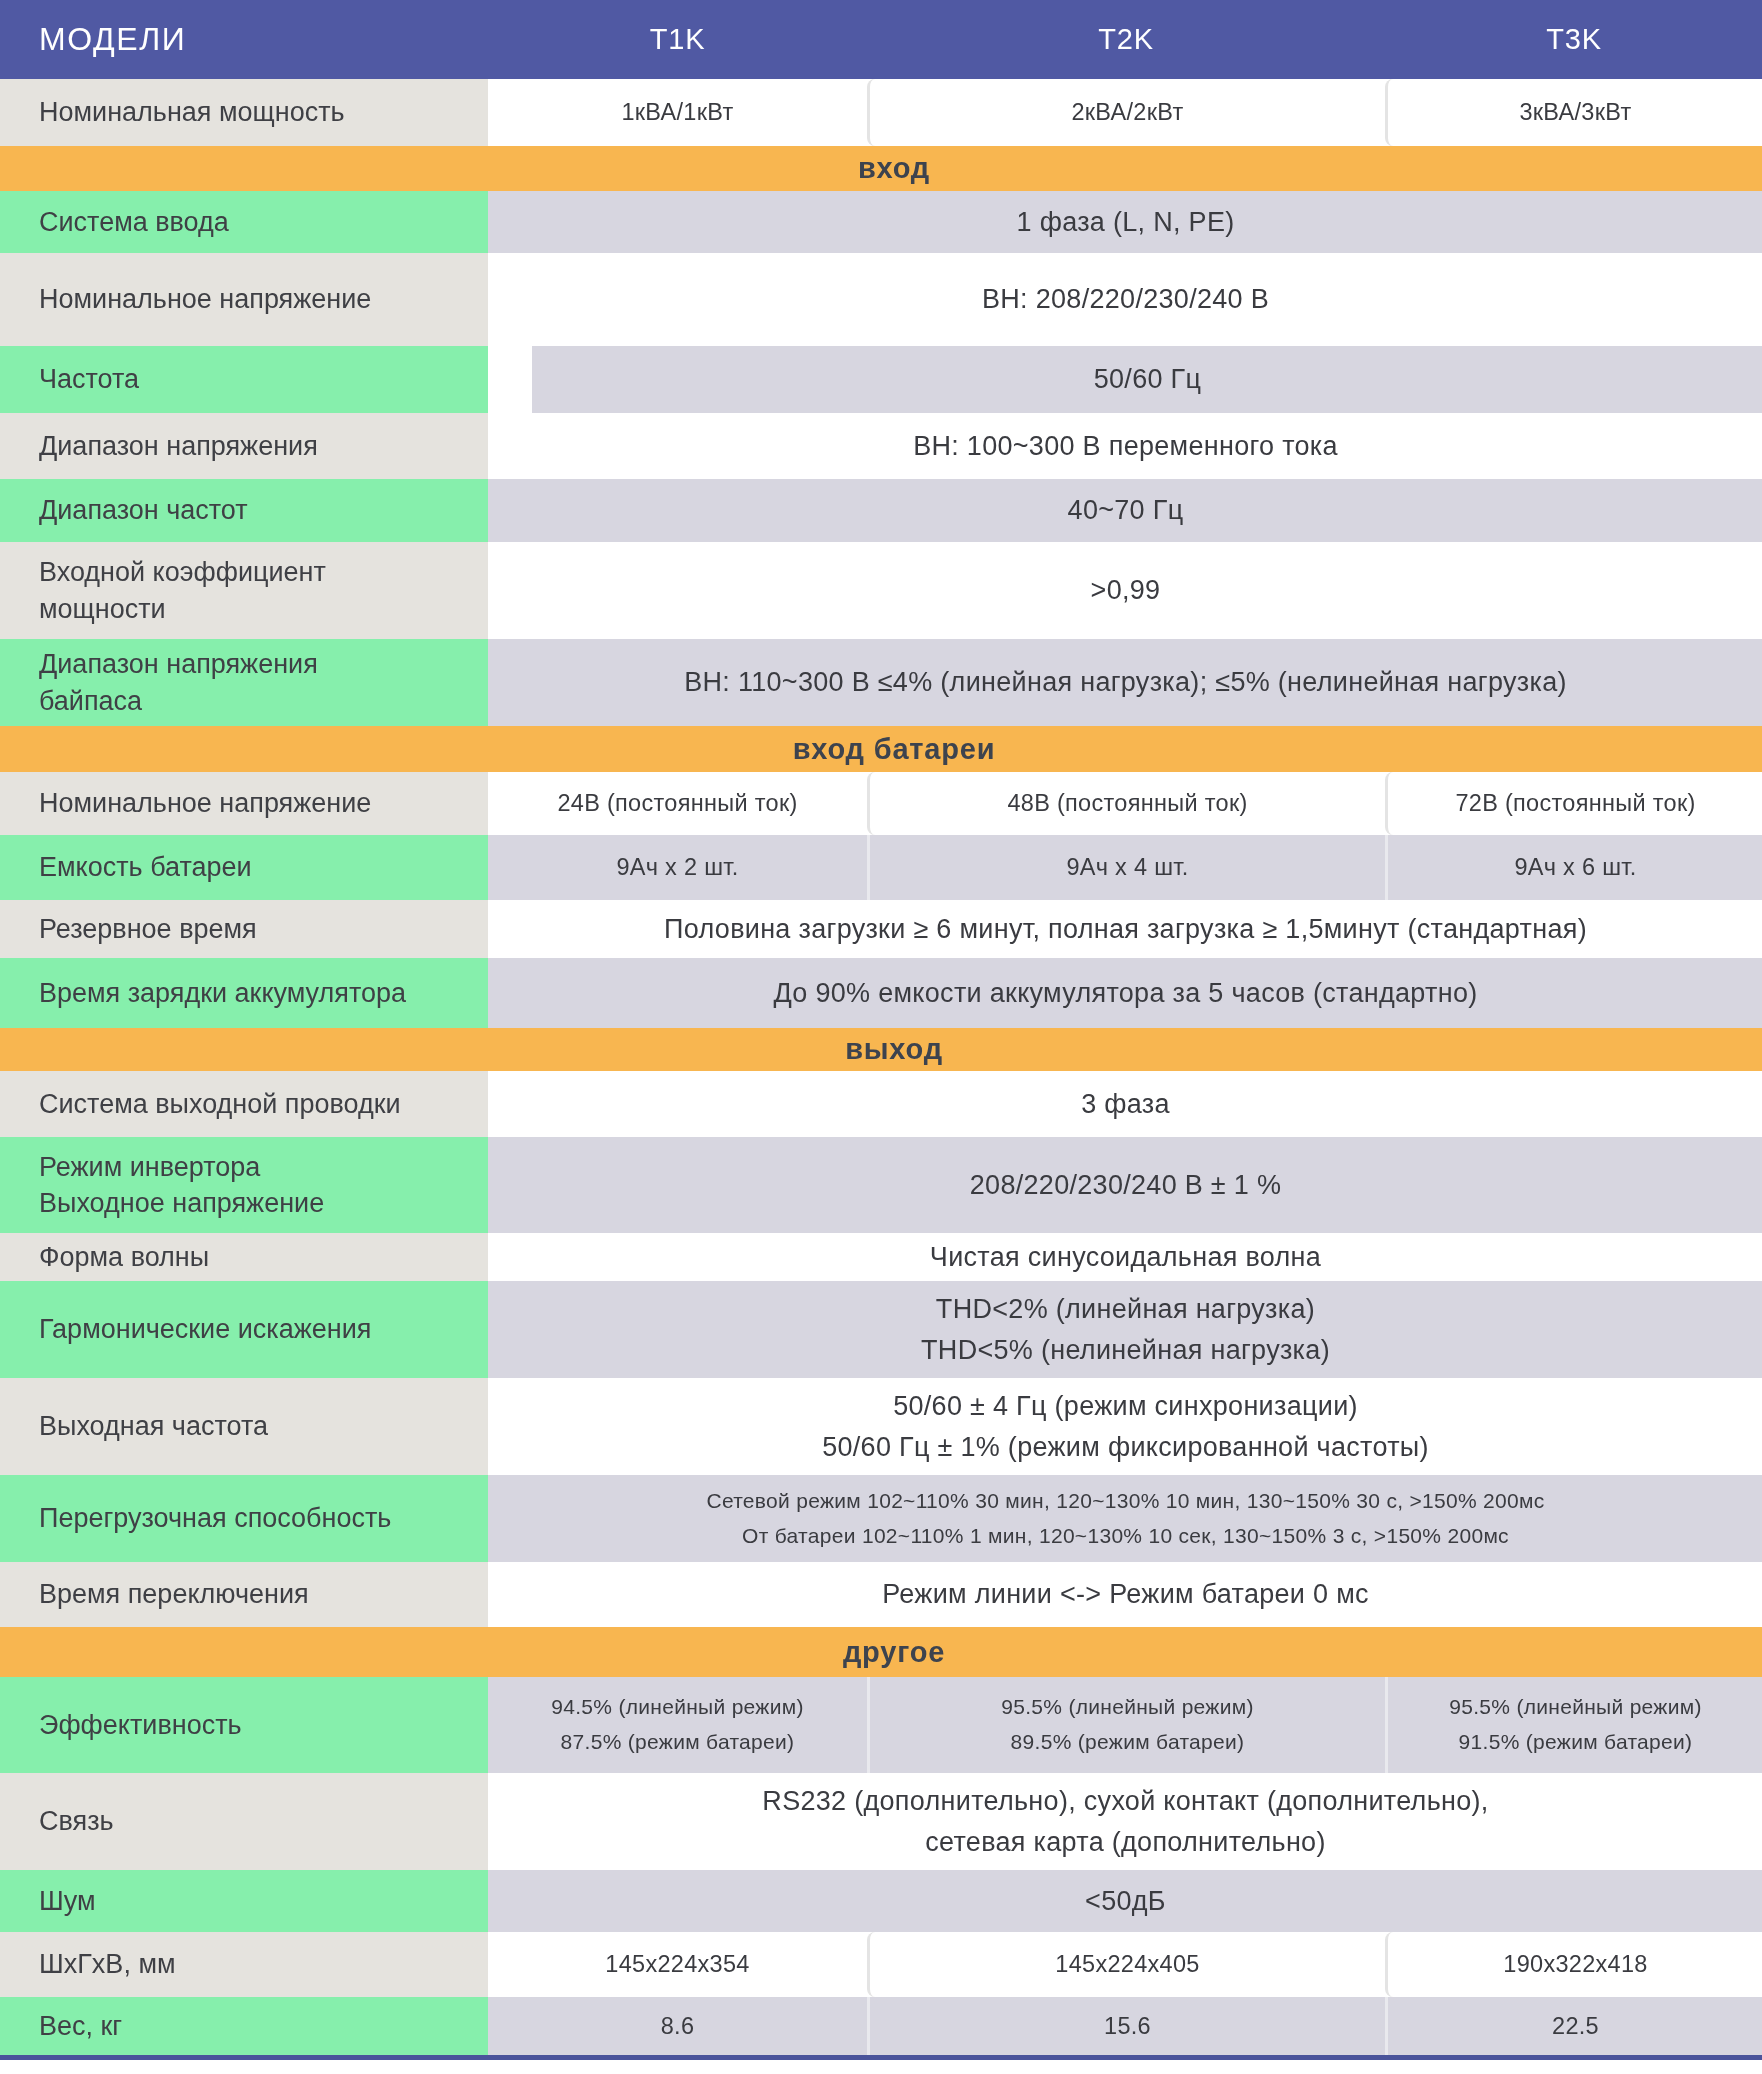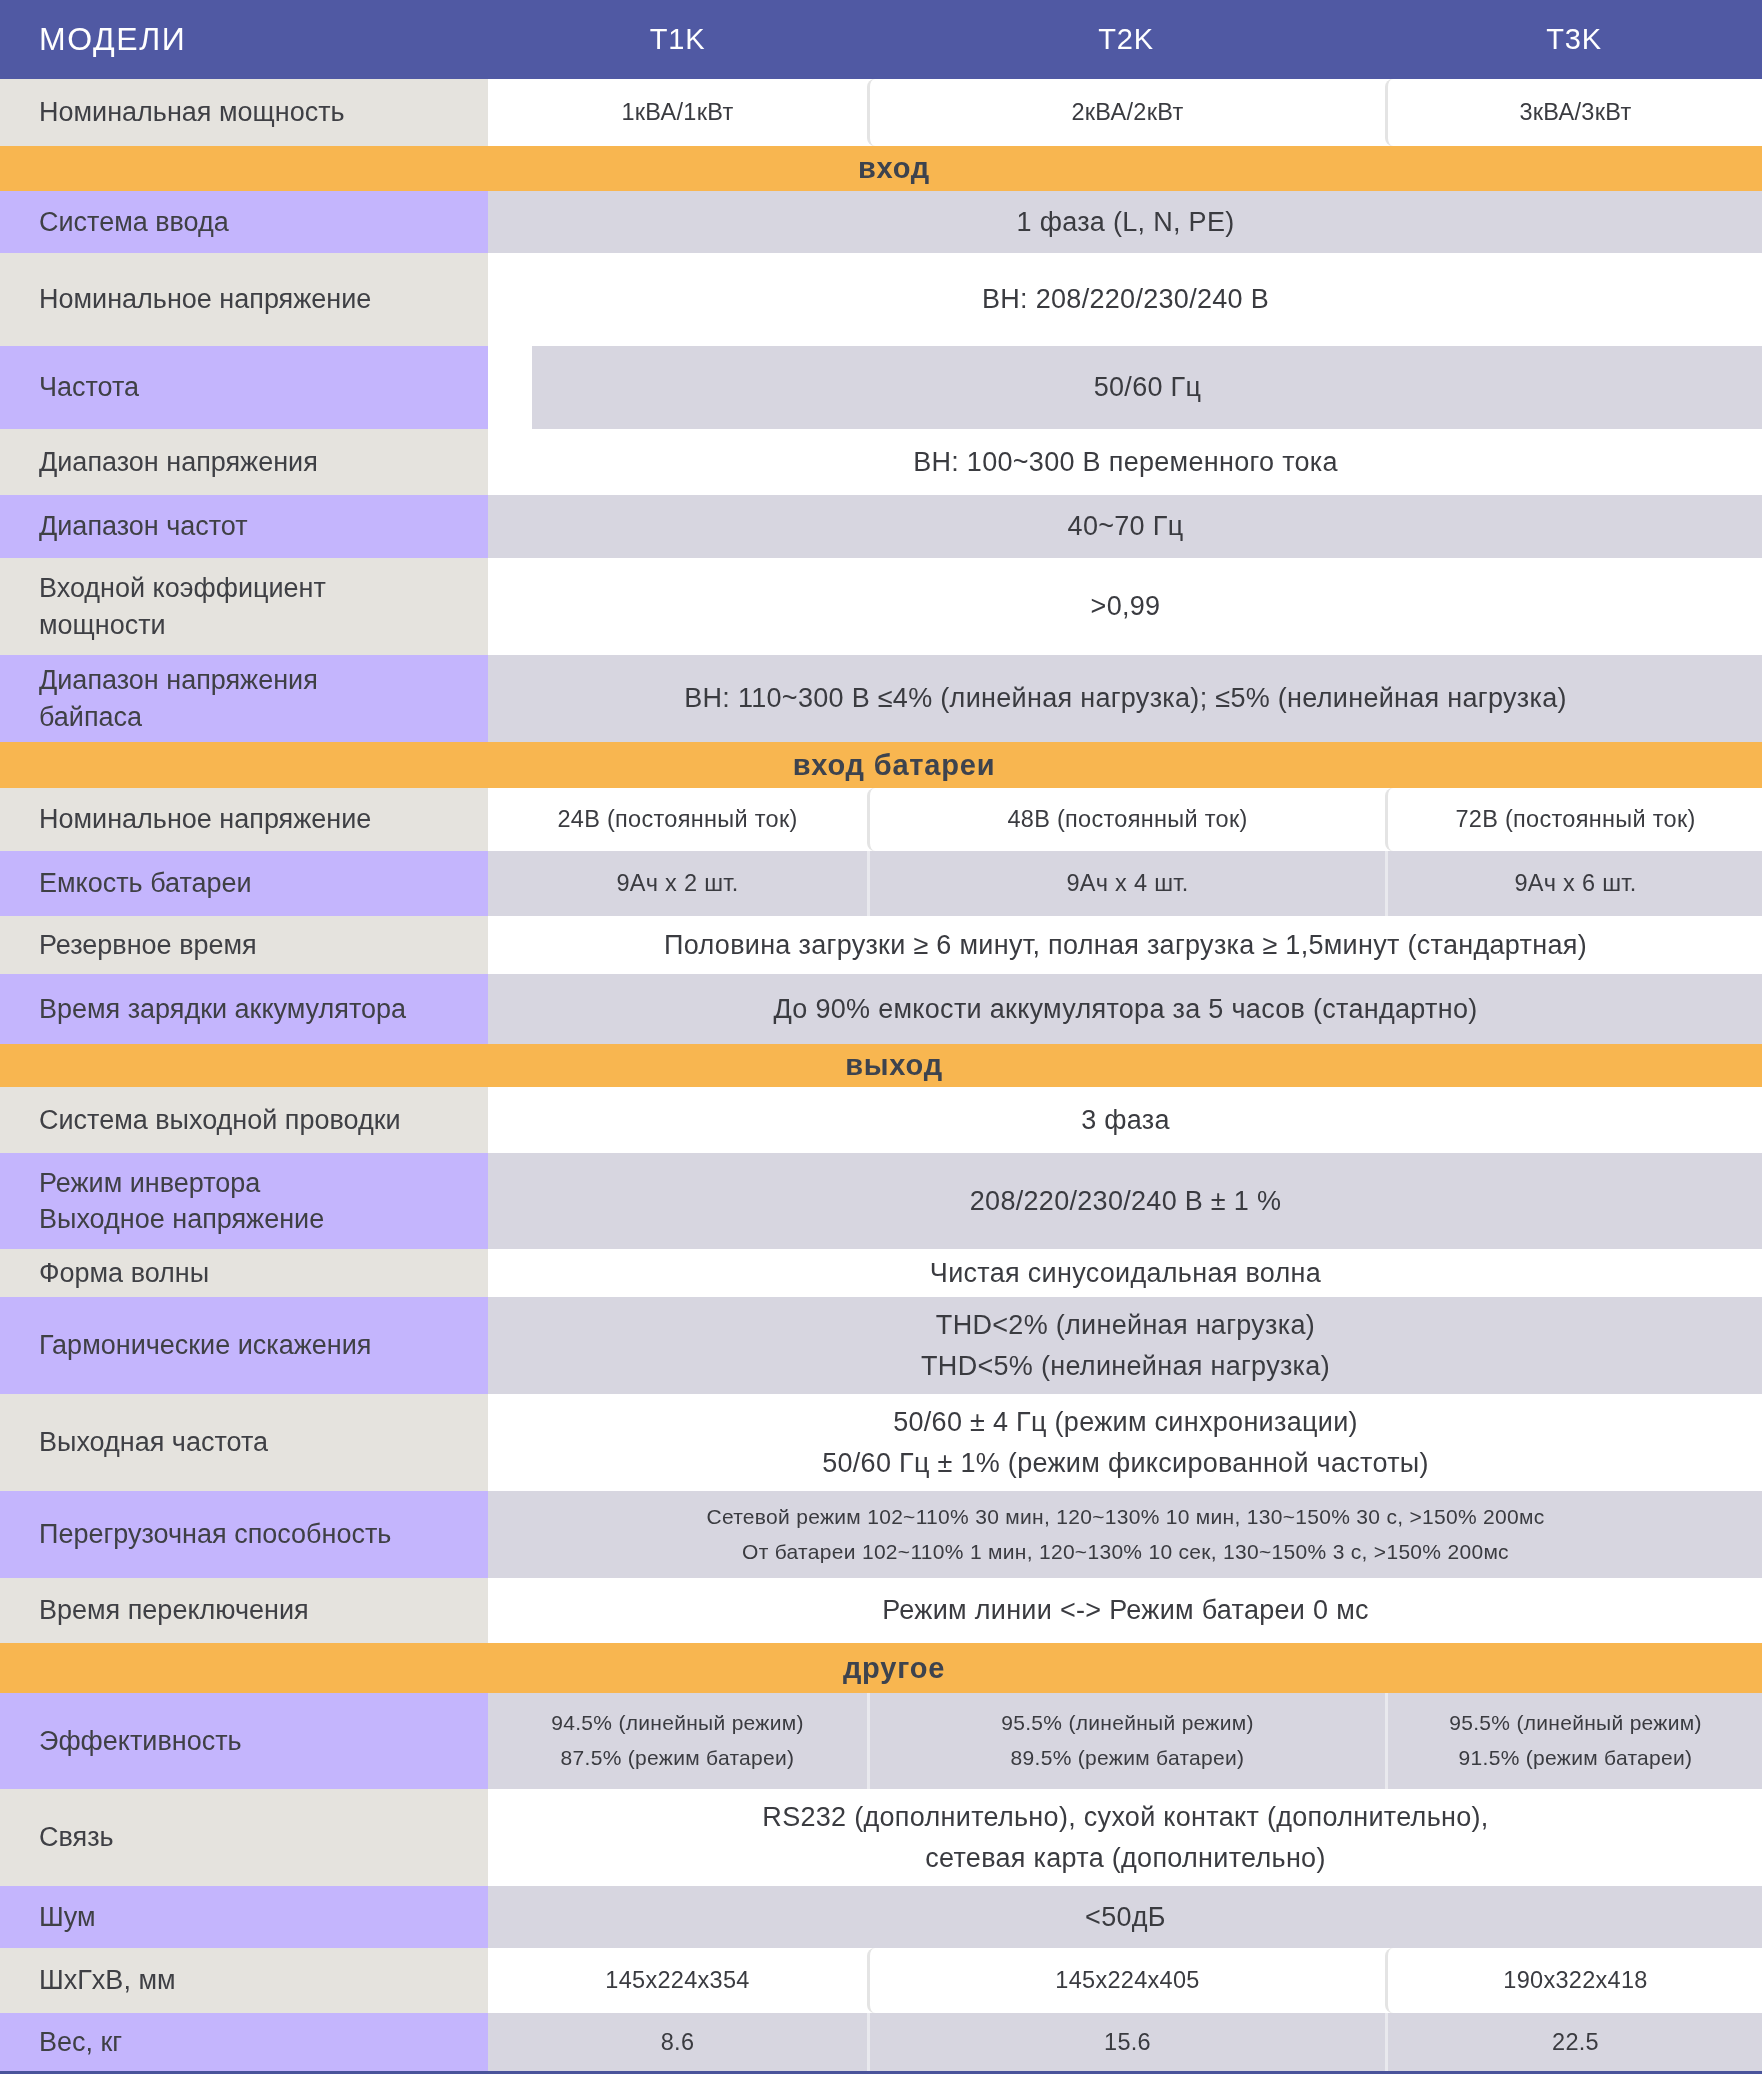--- a/index.html
+++ b/index.html
@@ -19,21 +19,21 @@
   
   .cell-label{width:488px;display:flex;align-items:center;box-sizing:border-box;
     padding:4.9px 16px 4.9px 39px;font-size:27px;line-height:1.35;white-space:pre-line;color:#3f4045;}
   .cell-values{flex:1;display:flex;}
   .cell-value{display:flex;align-items:center;justify-content:center;text-align:center;
     white-space:pre-line;box-sizing:border-box;padding:3.2px 8px;color:#3a3b40;letter-spacing:0.3px;}
   .col1{width:379px;} .col2{width:518px;} .col3{width:378px;} .merged{flex:1;}
   .shade-light .cell-label{background:#e5e3de;}
   .shade-light .cell-value{background:#ffffff;border-radius:8px;}
   .shade-light .cell-value + .cell-value{border-left:3.2px solid #e4e4e4;}
-  .shade-dark .cell-label{background:#c4b5fd;}
+  .shade-dark .cell-label{background:#86efac;}
   .shade-dark .cell-value{background:#d7d6e0;}
   .shade-dark .cell-value + .cell-value{border-left:3.2px solid #e9e9ee;}
   .size-lg .cell-value{font-size:27px;line-height:1.5;}
   .size-md .cell-value{font-size:23.5px;line-height:1.4;}
   .size-sm .cell-value{font-size:21px;line-height:1.65;}
   .bottom-bar{width:100%;background:#4a549b;}
 </style>
 </head>
 <body>
 
@@ -62,21 +62,21 @@
         <div class="cell-values">
           <div class="cell-value merged">1 фаза (L, N, PE)</div>
         </div>
       </div>
       <div class="row data-row shade-light size-lg" style="height: 93px;">
         <div class="cell-label">Номинальное напряжение</div>
         <div class="cell-values">
           <div class="cell-value merged">ВН: 208/220/230/240 В</div>
         </div>
       </div>
-      <div class="row data-row shade-dark size-lg" style="height: 83px; gap: 44px;">
+      <div class="row data-row shade-dark size-lg" style="height: 67px; gap: 44px;">
         <div class="cell-label">Частота</div>
         <div class="cell-values">
           <div class="cell-value merged">50/60 Гц</div>
         </div>
       </div>
       <div class="row data-row shade-light size-lg" style="height: 66px;">
         <div class="cell-label">Диапазон напряжения</div>
         <div class="cell-values">
           <div class="cell-value merged">ВН: 100~300 В переменного тока</div>
         </div>

